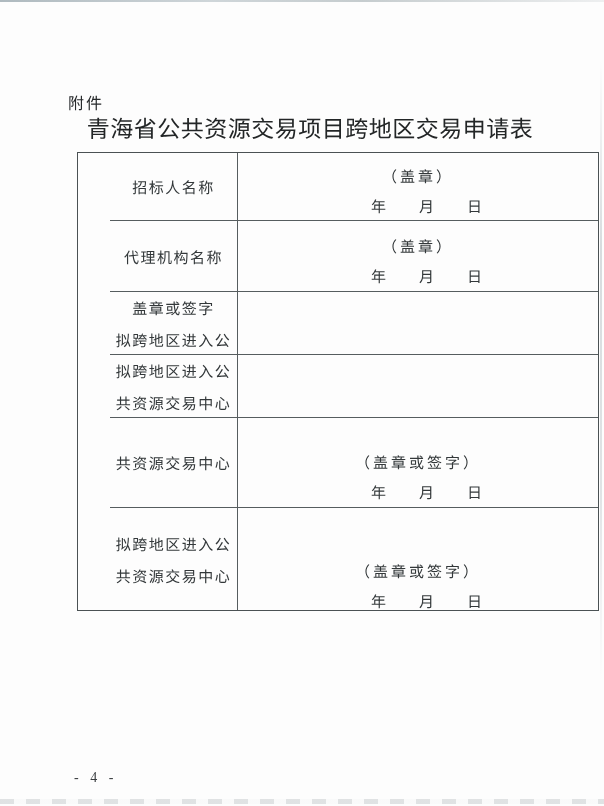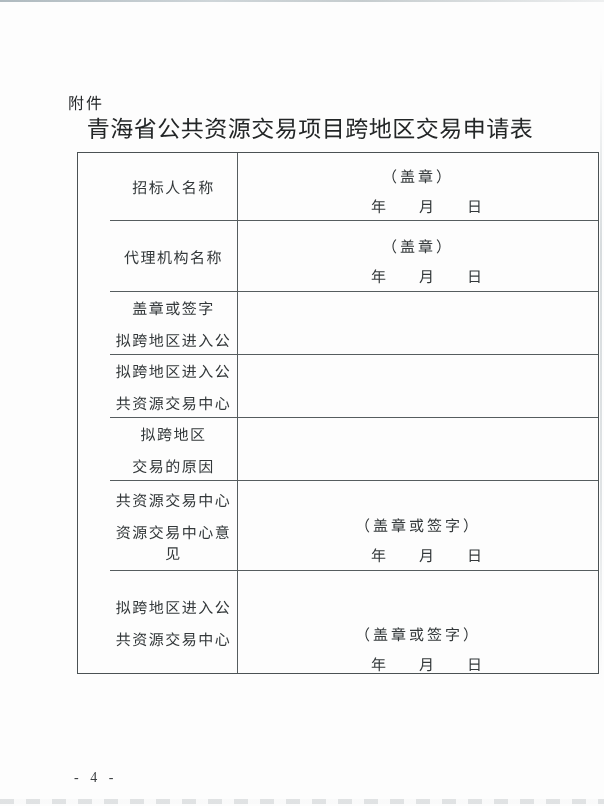--- a/index.html
+++ b/index.html
@@ -189,35 +189,24 @@
     <div class="cell label">
       <span class="lab-line">拟跨地区进入公</span>
       <span class="lab-line">共资源交易中心</span>
     </div>
     <div class="cell value">
       
       
     </div>
   </div>
 
-  <div class="row r6">
-    <div class="cell label">
-      <span class="lab-line">拟跨地区</span>
-      <span class="lab-line">交易的原因</span>
-    </div>
-    <div class="cell value">
-      
-      
-    </div>
-  </div>
 
   <div class="row r7">
     <div class="cell label">
       <span class="lab-line">共资源交易中心</span>
-      <span class="lab-line">资源交易中心意见</span>
     </div>
     <div class="cell value">
       <span class="stamp">（盖章或签字）</span>
       <span class="date">年　　月　　日</span>
     </div>
   </div>
 
   <div class="row r8">
     <div class="cell label">
       <span class="lab-line">拟跨地区进入公</span>

